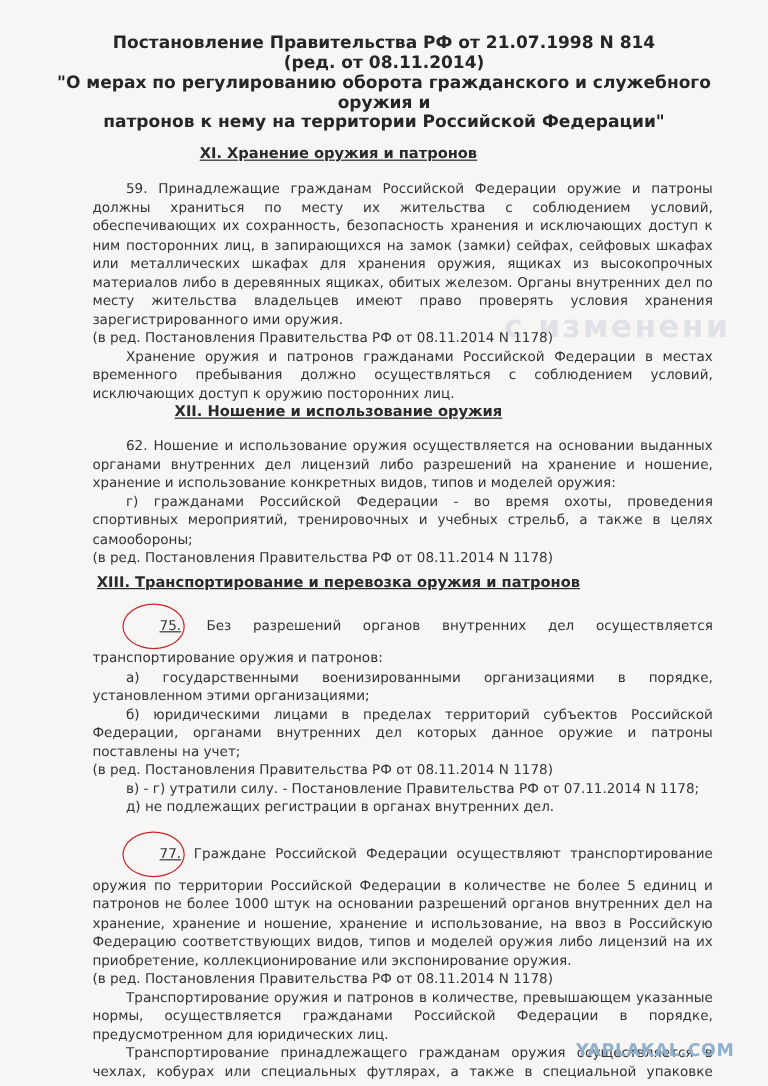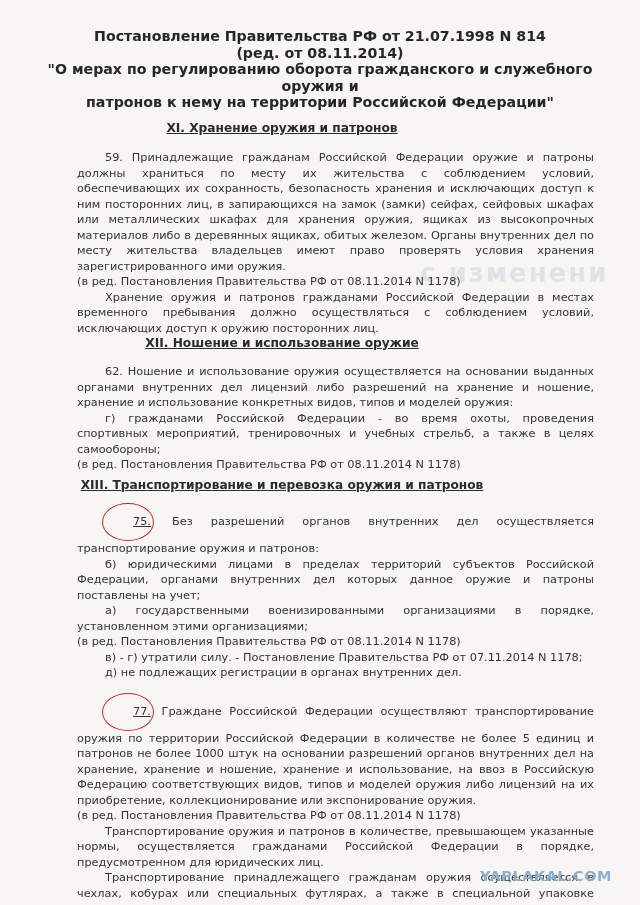--- a/index.html
+++ b/index.html
@@ -54,32 +54,32 @@
     <div>патронов к нему на территории Российской Федерации"</div>
   </div>
 
   <div class="sec-title" style="top:121px">XI. Хранение оружия и патронов</div>
   <div class="para" style="top:150px">
     <p class="ind">59. Принадлежащие гражданам Российской Федерации оружие и патроны должны храниться по месту их жительства с соблюдением условий, обеспечивающих их сохранность, безопасность хранения и исключающих доступ к ним посторонних лиц, в запирающихся на замок (замки) сейфах, сейфовых шкафах или металлических шкафах для хранения оружия, ящиках из высокопрочных материалов либо в деревянных ящиках, обитых железом. Органы внутренних дел по месту жительства владельцев имеют право проверять условия хранения зарегистрированного ими оружия.</p>
     <p class="noind">(в ред. Постановления Правительства РФ от 08.11.2014 N 1178)</p>
     <p class="ind">Хранение оружия и патронов гражданами Российской Федерации в местах временного пребывания должно осуществляться с соблюдением условий, исключающих доступ к оружию посторонних лиц.</p>
   </div>
 
-  <div class="sec-title" style="top:336px">XII. Ношение и использование оружие</div>
+  <div class="sec-title" style="top:336px">XII. Ношение и использование оружия</div>
   <div class="para" style="top:364px">
     <p class="ind">62. Ношение и использование оружия осуществляется на основании выданных органами внутренних дел лицензий либо разрешений на хранение и ношение, хранение и использование конкретных видов, типов и моделей оружия:</p>
     <p class="ind">г) гражданами Российской Федерации - во время охоты, проведения спортивных мероприятий, тренировочных и учебных стрельб, а также в целях самообороны;</p>
     <p class="noind">(в ред. Постановления Правительства РФ от 08.11.2014 N 1178)</p>
   </div>
 
   <div class="sec-title" style="top:478px">XIII. Транспортирование и перевозка оружия и патронов</div>
   <div class="para" style="top:503px">
     <p class="ind"><span class="circled">75.</span><span> Без разрешений органов внутренних дел осуществляется транспортирование оружия и патронов:</span></p>
+    <p class="ind">а) государственными военизированными организациями в порядке, установленном этими организациями;</p>
     <p class="ind">б) юридическими лицами в пределах территорий субъектов Российской Федерации, органами внутренних дел которых данное оружие и патроны поставлены на учет;</p>
-    <p class="ind">а) государственными военизированными организациями в порядке, установленном этими организациями;</p>
     <p class="noind">(в ред. Постановления Правительства РФ от 08.11.2014 N 1178)</p>
     <p class="ind">в) - г) утратили силу. - Постановление Правительства РФ от 07.11.2014 N 1178;</p>
     <p class="ind">д) не подлежащих регистрации в органах внутренних дел.</p>
     <div style="height:12px"></div>
     <p class="ind"><span class="circled">77.</span><span> Граждане Российской Федерации осуществляют транспортирование оружия по территории Российской Федерации в количестве не более 5 единиц и патронов не более 1000 штук на основании разрешений органов внутренних дел на хранение, хранение и ношение, хранение и использование, на ввоз в Российскую Федерацию соответствующих видов, типов и моделей оружия либо лицензий на их приобретение, коллекционирование или экспонирование оружия.</span></p>
     <p class="noind">(в ред. Постановления Правительства РФ от 08.11.2014 N 1178)</p>
     <p class="ind">Транспортирование оружия и патронов в количестве, превышающем указанные нормы, осуществляется гражданами Российской Федерации в порядке, предусмотренном для юридических лиц.</p>
     <p class="ind">Транспортирование принадлежащего гражданам оружия осуществляется в чехлах, кобурах или специальных футлярах, а также в специальной упаковке производителя оружия.</p>
     <p class="noind">(в ред. Постановления Правительства РФ от 08.11.2014 N 1178)</p>
   </div>

